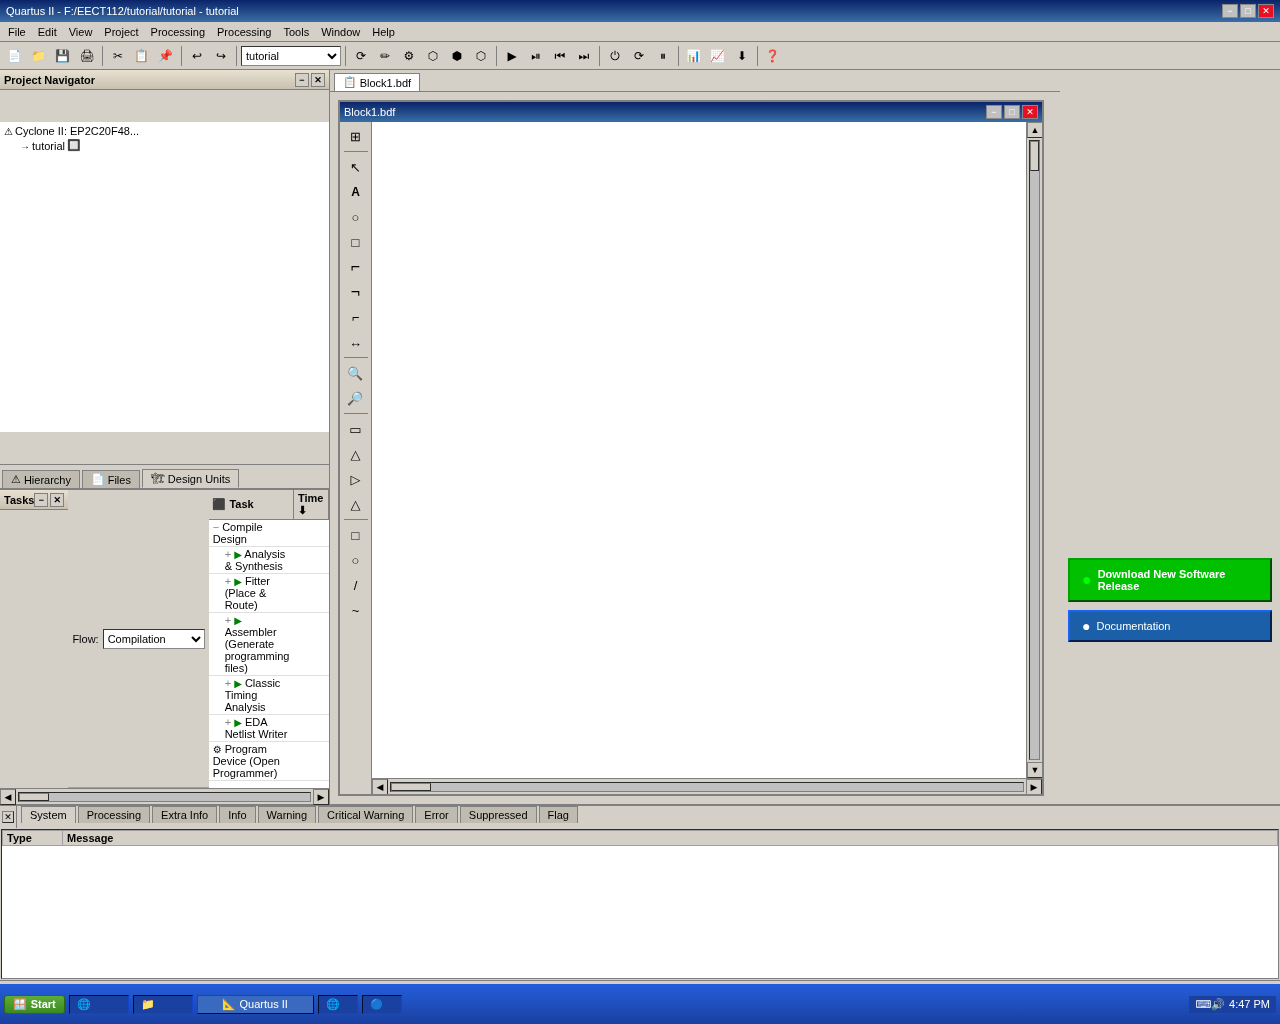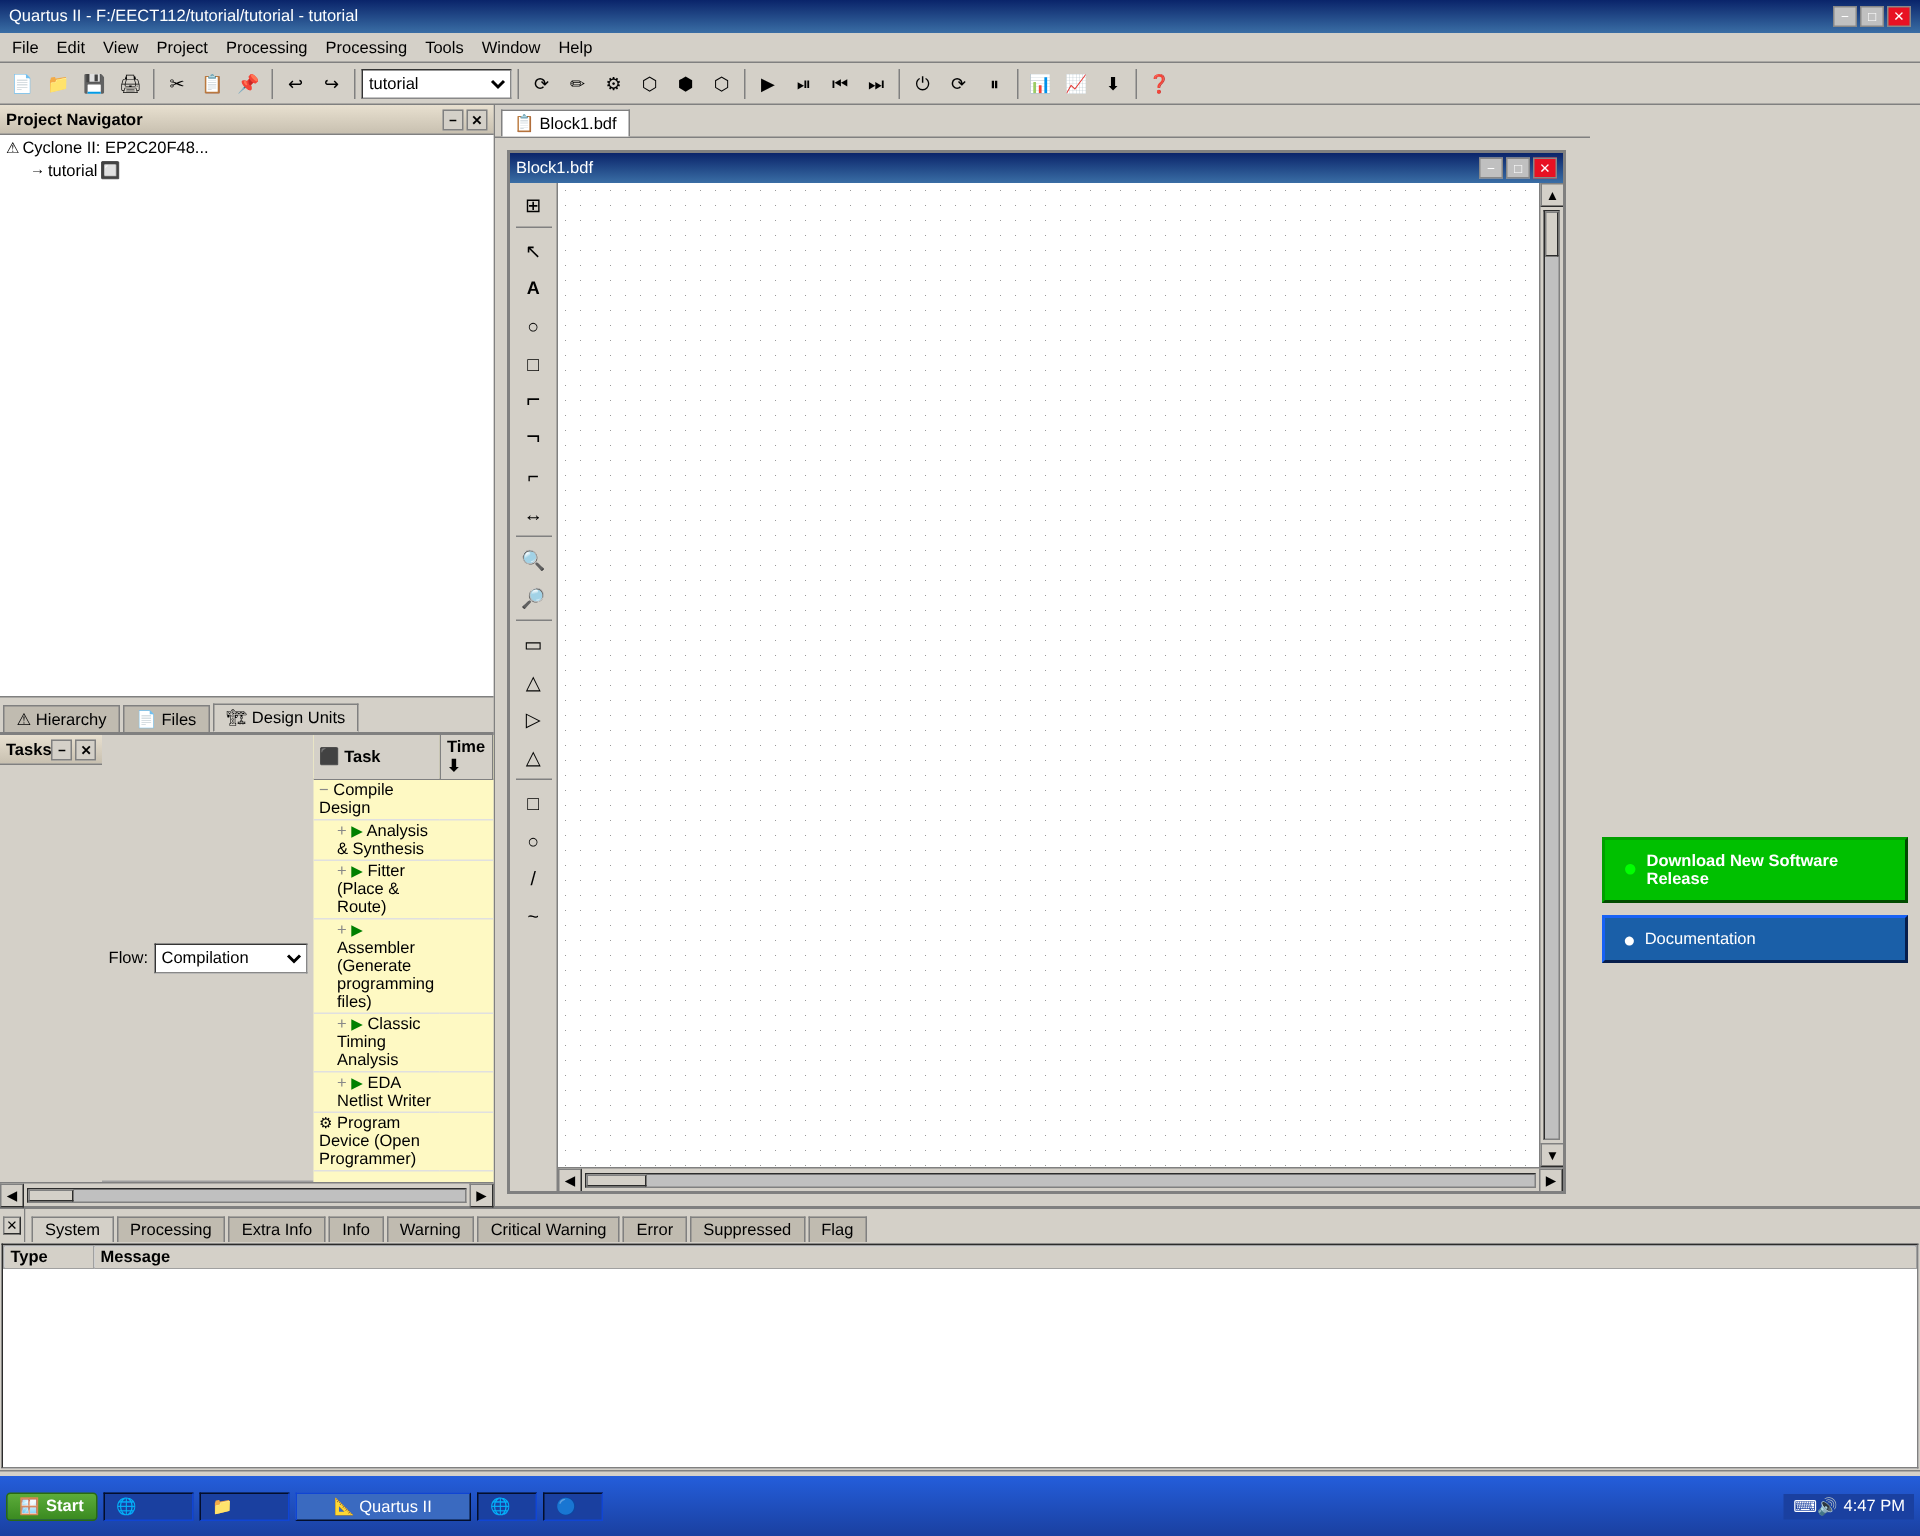--- a/index.html
+++ b/index.html
@@ -180,21 +180,21 @@
     #flow-combo {
       height: 20px;
       font-size: 11px;
       border: 1px inset #888;
       background: white;
       flex: 1;
     }
 
     #tasks-table {
       flex: 1;
-      background: #fef9c3;
+      background: #ffffff;
       overflow: auto;
     }
     .tasks-thead {
       background: #d4d0c8;
       position: sticky;
       top: 0;
     }
     .tasks-thead th {
       padding: 2px 4px;
       border-right: 1px solid #808080;
@@ -554,21 +554,21 @@
   <div class="tb-btn">📈</div>
   <div class="tb-btn">⬇</div>
   <div class="tb-sep"></div>
   <div class="tb-btn">❓</div>
 </div>
 
 <div id="main-area" style="display:flex; height:calc(1024px - 22px - 20px - 28px - 200px - 20px);">
 
   <div id="left-panel">
 
-    <div id="project-navigator" style="flex: 0 0 auto; height: 420px; display:flex; flex-direction:column; border-bottom: 2px solid #808080;">
+    <div id="project-navigator" style="flex: 0 0 auto; height: 420px; display:flex; flex-direction:column; border-bottom: 2px solid #808080; gap: 32px;">
       <div class="panel-header">
         <span>Project Navigator</span>
         <div class="panel-header-btns">
           <div class="panel-close-btn">−</div>
           <div class="panel-close-btn">✕</div>
         </div>
       </div>
       <div id="entity-tree">
         <div class="tree-item">
           <span class="tree-icon">⚠</span>
@@ -781,21 +781,21 @@
   </div>
 
 </div>
 
 <div id="bottom-panel">
 
   <div style="display:flex; align-items:flex-end; background:#d4d0c8; height:22px; position:relative;">
     <div id="bottom-msg-close" style="display:flex; align-items:center; padding:2px; background:#d4d0c8; border-right:1px solid #808080; height:100%;">
       <div style="width:12px; height:12px; background:#d4d0c8; border:1px outset #808080; display:flex; align-items:center; justify-content:center; font-size:9px; cursor:pointer;">✕</div>
     </div>
-    <div id="message-tabs" style="display:flex; align-items:flex-end; height:100%;">
+    <div id="message-tabs" style="display:flex; align-items:flex-start; height:100%;">
       <div class="msg-tab active">System</div>
       <div class="msg-tab">Processing</div>
       <div class="msg-tab">Extra Info</div>
       <div class="msg-tab">Info</div>
       <div class="msg-tab">Warning</div>
       <div class="msg-tab">Critical Warning</div>
       <div class="msg-tab">Error</div>
       <div class="msg-tab">Suppressed</div>
       <div class="msg-tab">Flag</div>
     </div>

